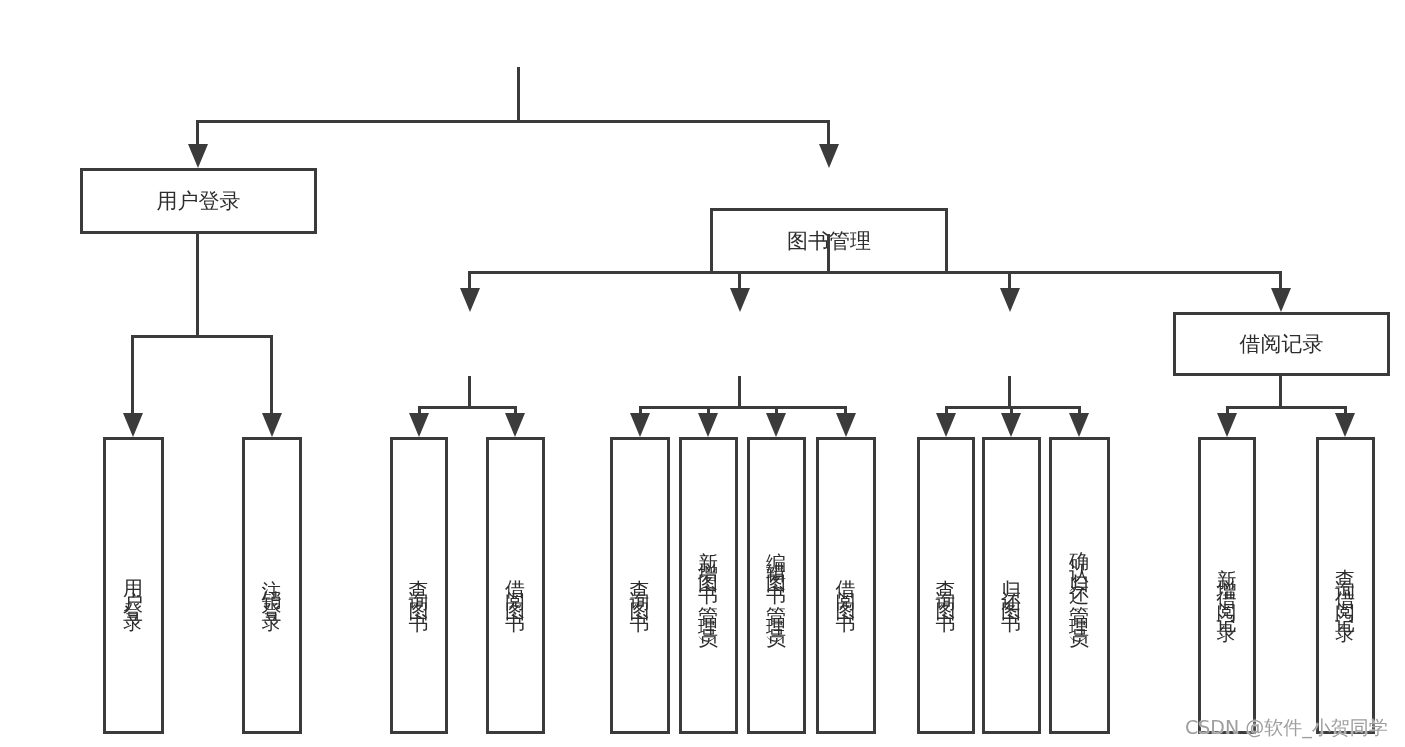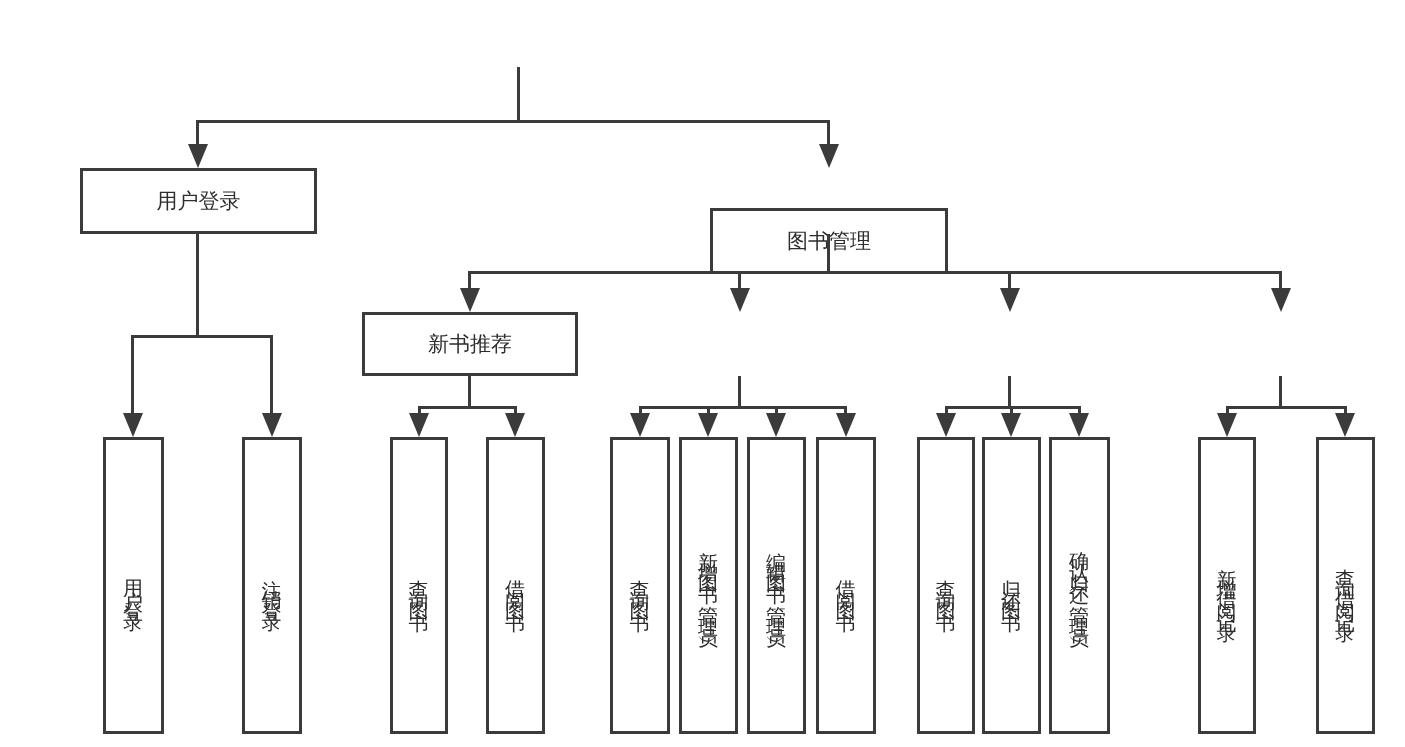--- a/index.html
+++ b/index.html
@@ -57,24 +57,24 @@
 </head>
 <body>
 
 <div class="canvas">
 
 
   <div class="node" style="left:80px;top:168px;width:237px;height:66px;">用户登录</div>
 
   <div class="node" style="left:710px;top:180px;width:238px;height:66px;margin-top:28px;">图书管理</div>
 
-  <div class="node" style="left:362px;top:312px;width:216px;height:64px;">新书推荐</div>
 
 
 
+  <div class="node" style="left:1173px;top:312px;width:217px;height:64px;">借阅记录</div>
 
   <div class="node leaf" style="left:103px;top:437px;width:61px;height:297px;">
     <span class="vtext">用户登录</span>
   </div>
   <div class="node leaf" style="left:242px;top:437px;width:60px;height:297px;">
     <span class="vtext">注销登录</span>
   </div>
 
   <div class="node leaf" style="left:390px;top:437px;width:58px;height:297px;">
     <span class="vtext">查询图书</span>
@@ -165,14 +165,15 @@
   <div class="vl" style="left:1078px;top:406px;height:9px;"></div>
   <div class="arrow" style="left:1069px;top:413px;"></div>
 
   <div class="vl" style="left:1279px;top:376px;height:33px;"></div>
   <div class="hl" style="left:1226px;top:406px;width:120px;"></div>
   <div class="vl" style="left:1226px;top:406px;height:9px;"></div>
   <div class="arrow" style="left:1217px;top:413px;"></div>
   <div class="vl" style="left:1344px;top:406px;height:9px;"></div>
   <div class="arrow" style="left:1335px;top:413px;"></div>
 
+  <div class="watermark">CSDN @软件_小贺同学</div>
 
 </div>
 
 </body></html>

